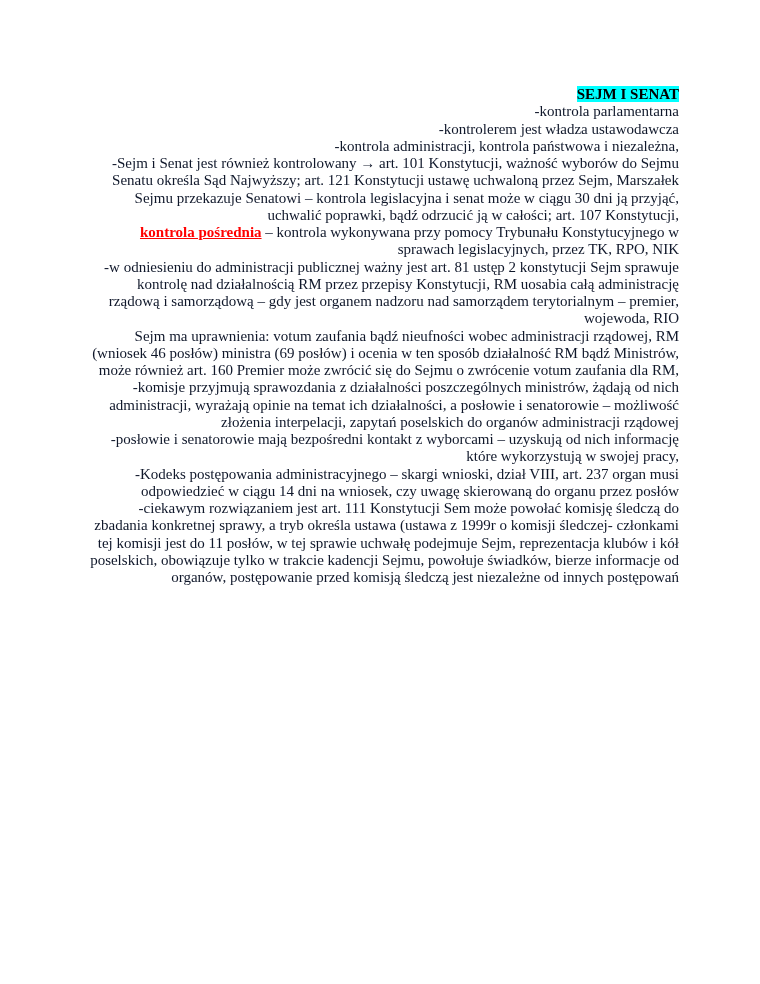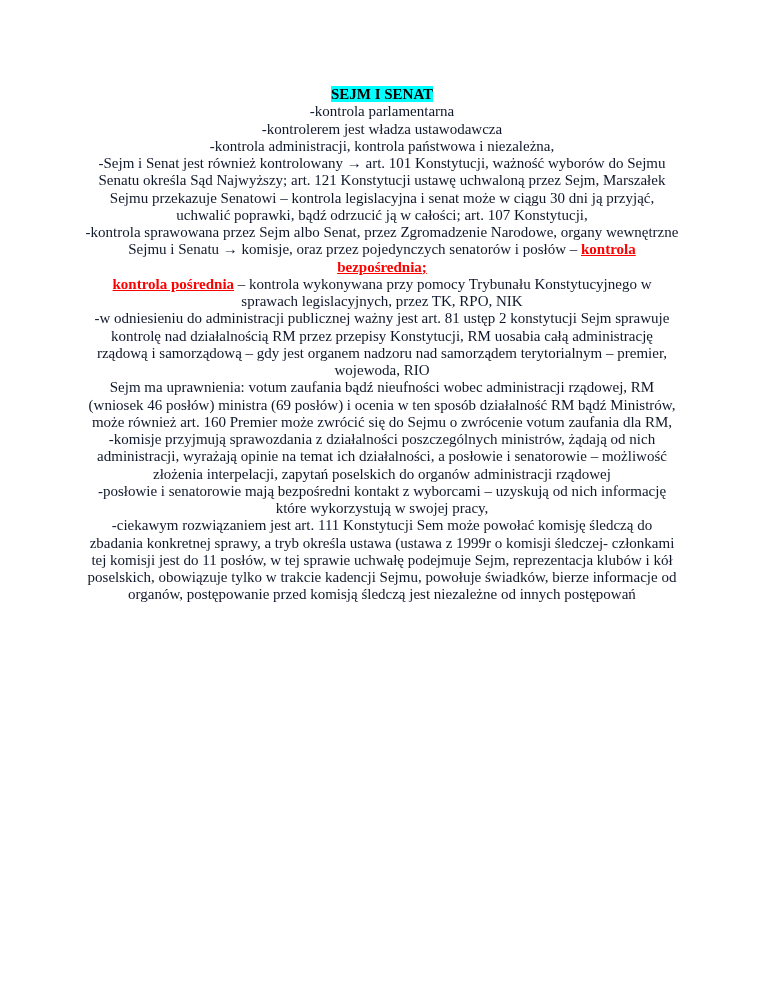--- a/index.html
+++ b/index.html
@@ -15,21 +15,21 @@
   }
   .doc-page {
     position: absolute;
     left: 85px;
     top: 86px;
     width: 594px;
     font-family: "Liberation Serif", serif;
     font-size: 15px;
     line-height: 17.25px;
     color: #000000;
-    text-align: center;
+    text-align: right;
   }
   .para {
     margin: 0;
     padding: 0;
   }
   .seg-normal {
     color: #0f172a;
   }
   .seg-title {
     font-weight: bold;
@@ -44,20 +44,20 @@
 </style>
 </head>
 <body>
 
 <div class="doc-page">
     <p class="para"><span class="seg-title">SEJM I SENAT</span></p>
     <p class="para"><span class="seg-normal">-kontrola parlamentarna</span></p>
     <p class="para"><span class="seg-normal">-kontrolerem jest władza ustawodawcza</span></p>
     <p class="para"><span class="seg-normal">-kontrola administracji, kontrola państwowa i niezależna,</span></p>
     <p class="para"><span class="seg-normal">-Sejm i Senat jest również kontrolowany → art. 101 Konstytucji, ważność wyborów do Sejmu Senatu określa Sąd Najwyższy; art. 121 Konstytucji ustawę uchwaloną przez Sejm, Marszałek Sejmu przekazuje Senatowi – kontrola legislacyjna i senat może w ciągu 30 dni ją przyjąć, uchwalić poprawki, bądź odrzucić ją w całości; art. 107 Konstytucji,</span></p>
-    <p class="para"><span class="seg-normal">-kontrola sprawowana przez Sejm albo Senat, przez Zgromadzenie Narodowe, organy wewnętrzne Sejmu i Senatu → komisje, oraz przez pojedynczych senatorów i posłów – </span><span class="seg-red">kontrola bezpośrednia;</span></p>
     <p class="para"><span class="seg-red">kontrola pośrednia</span><span class="seg-normal"> – kontrola wykonywana przy pomocy Trybunału Konstytucyjnego w sprawach legislacyjnych, przez TK, RPO, NIK</span></p>
     <p class="para"><span class="seg-normal">-w odniesieniu do administracji publicznej ważny jest art. 81 ustęp 2 konstytucji Sejm sprawuje kontrolę nad działalnością RM przez przepisy Konstytucji, RM uosabia całą administrację rządową i samorządową – gdy jest organem nadzoru nad samorządem terytorialnym – premier, wojewoda, RIO</span></p>
     <p class="para"><span class="seg-normal">Sejm ma uprawnienia: votum zaufania bądź nieufności wobec administracji rządowej, RM (wniosek 46 posłów) ministra (69 posłów) i ocenia w ten sposób działalność RM bądź Ministrów, może również art. 160 Premier może zwrócić się do Sejmu o zwrócenie votum zaufania dla RM,</span></p>
     <p class="para"><span class="seg-normal">-komisje przyjmują sprawozdania z działalności poszczególnych ministrów, żądają od nich administracji, wyrażają opinie na temat ich działalności, a posłowie i senatorowie – możliwość złożenia interpelacji, zapytań poselskich do organów administracji rządowej</span></p>
     <p class="para"><span class="seg-normal">-posłowie i senatorowie mają bezpośredni kontakt z wyborcami – uzyskują od nich informację które wykorzystują w swojej pracy,</span></p>
+    <p class="para"><span class="seg-normal">-Kodeks postępowania administracyjnego – skargi wnioski, dział VIII, art. 237 organ musi odpowiedzieć w ciągu 14 dni na wniosek, czy uwagę skierowaną do organu przez posłów</span></p>
     <p class="para"><span class="seg-normal">-ciekawym rozwiązaniem jest art. 111 Konstytucji Sem może powołać komisję śledczą do zbadania konkretnej sprawy, a tryb określa ustawa (ustawa z 1999r o komisji śledczej- członkami tej komisji jest do 11 posłów, w tej sprawie uchwałę podejmuje Sejm, reprezentacja klubów i kół poselskich, obowiązuje tylko w trakcie kadencji Sejmu, powołuje świadków, bierze informacje od organów, postępowanie przed komisją śledczą jest niezależne od innych postępowań</span></p>
   </div>
 
 </body></html>

